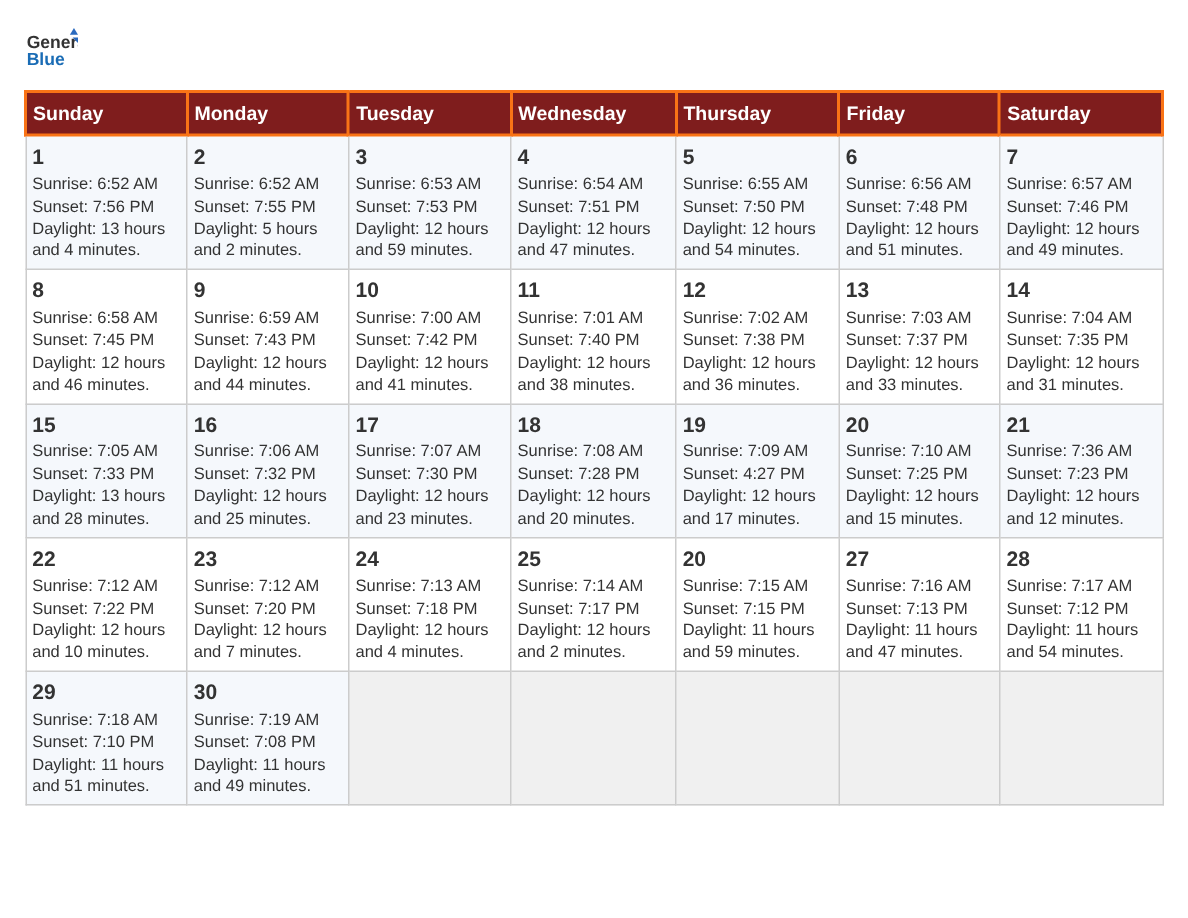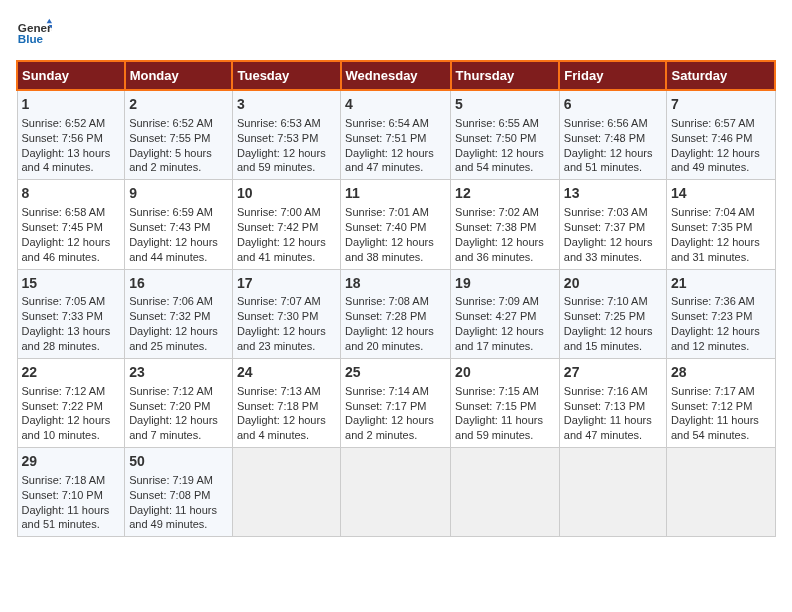--- a/index.html
+++ b/index.html
@@ -138,21 +138,21 @@
         <td><span class="day-num">22</span><span>Sunrise: 7:12 AM</span><br><span>Sunset: 7:22 PM</span><br><span>Daylight: 12 hours and 10 minutes.</span></td>
         <td><span class="day-num">23</span><span>Sunrise: 7:12 AM</span><br><span>Sunset: 7:20 PM</span><br><span>Daylight: 12 hours and 7 minutes.</span></td>
         <td><span class="day-num">24</span><span>Sunrise: 7:13 AM</span><br><span>Sunset: 7:18 PM</span><br><span>Daylight: 12 hours and 4 minutes.</span></td>
         <td><span class="day-num">25</span><span>Sunrise: 7:14 AM</span><br><span>Sunset: 7:17 PM</span><br><span>Daylight: 12 hours and 2 minutes.</span></td>
         <td><span class="day-num">20</span><span>Sunrise: 7:15 AM</span><br><span>Sunset: 7:15 PM</span><br><span>Daylight: 11 hours and 59 minutes.</span></td>
         <td><span class="day-num">27</span><span>Sunrise: 7:16 AM</span><br><span>Sunset: 7:13 PM</span><br><span>Daylight: 11 hours and 47 minutes.</span></td>
         <td><span class="day-num">28</span><span>Sunrise: 7:17 AM</span><br><span>Sunset: 7:12 PM</span><br><span>Daylight: 11 hours and 54 minutes.</span></td>
       </tr>
       <tr>
         <td><span class="day-num">29</span><span>Sunrise: 7:18 AM</span><br><span>Sunset: 7:10 PM</span><br><span>Daylight: 11 hours and 51 minutes.</span></td>
-        <td><span class="day-num">50</span><span>Sunrise: 7:19 AM</span><br><span>Sunset: 7:08 PM</span><br><span>Daylight: 11 hours and 49 minutes.</span></td>
+        <td><span class="day-num">30</span><span>Sunrise: 7:19 AM</span><br><span>Sunset: 7:08 PM</span><br><span>Daylight: 11 hours and 49 minutes.</span></td>
         <td class="empty-cell"></td>
         <td class="empty-cell"></td>
         <td class="empty-cell"></td>
         <td class="empty-cell"></td>
         <td class="empty-cell"></td>
       </tr>
     </tbody>
 </table>
 
 </body></html>

